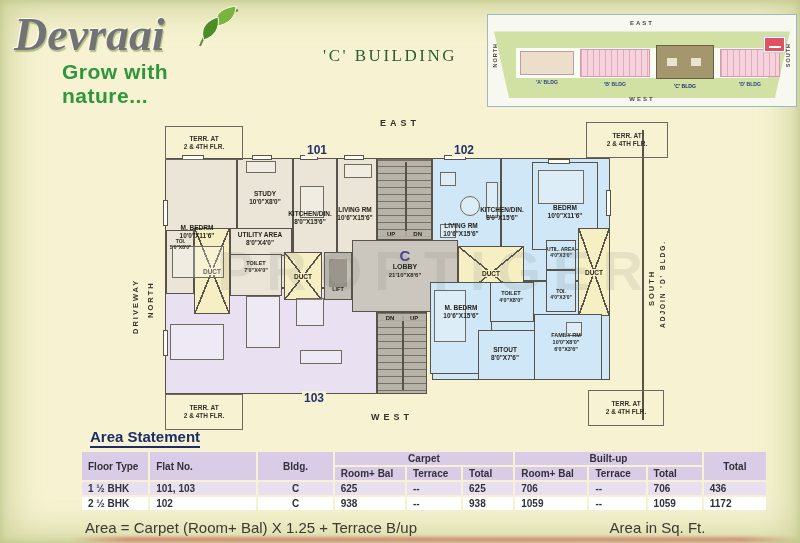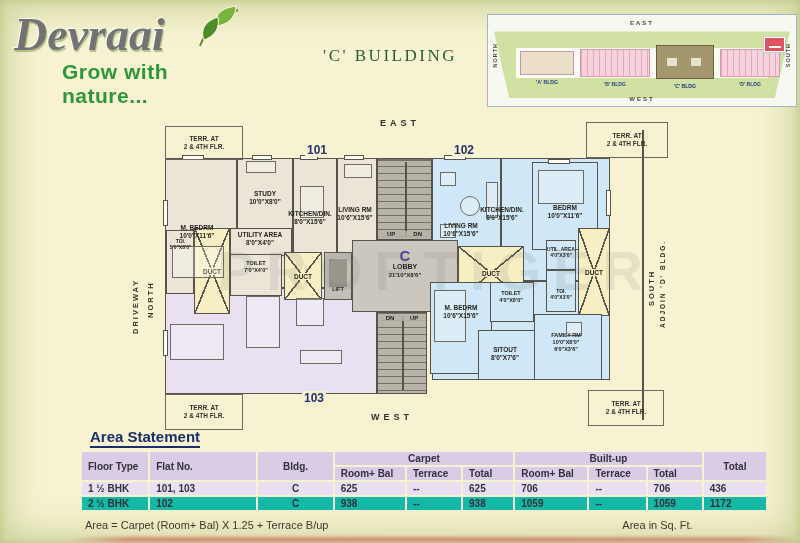--- a/index.html
+++ b/index.html
@@ -46,23 +46,23 @@
   .kp .strip{position:absolute;left:28px;top:33px;width:252px;height:30px;background:#fbfcf4;}
   .kp .bl{position:absolute;box-sizing:border-box;}
   .kpl{position:absolute;font-size:6px;font-weight:bold;color:#2a3f86;text-align:center;transform:scale(.85);transform-origin:center;}
   .kpc{position:absolute;font-size:6px;font-weight:bold;letter-spacing:2px;color:#4a473e;text-align:center;}
   .kpv{position:absolute;font-size:5.5px;font-weight:bold;letter-spacing:1px;color:#4a473e;writing-mode:vertical-rl;transform:rotate(180deg);}
   
   .astitle{position:absolute;left:90px;top:428px;font-size:15px;font-weight:bold;color:#1c2d6b;border-bottom:2.2px solid #1c2d6b;padding-bottom:1px;z-index:9;}
   table.as{position:absolute;left:80px;top:450px;width:688px;border-collapse:separate;border-spacing:2px;table-layout:fixed;font-size:10px;font-weight:bold;color:#332f3b;z-index:9;}
   table.as th, table.as td{background:#d9cce6;padding:1px 6px;text-align:left;white-space:nowrap;overflow:hidden;}
   table.as td{background:#e8e0f1;}
-  table.as tr.r2 td{background:#14b8a6;}
+  table.as tr.r2 td{background:#ffffff;}
   table.as .ctr{text-align:center;}
-  .asnote{position:absolute;top:519px;font-size:11px;color:#3c3930;z-index:9;}
+  .asnote{position:absolute;top:519px;font-size:15px;color:#3c3930;z-index:9;}
   .smudge{position:absolute;left:70px;top:537px;width:730px;height:5px;z-index:10;filter:blur(1.5px);
     background:linear-gradient(90deg, rgba(205,95,85,0), rgba(205,95,85,.6) 8%, rgba(205,95,85,.55) 92%, rgba(205,95,85,0));}
 </style>
 </head>
 <body>
 
 <div class="page">
 
   <div class="brand">
     <div class="brandname">Devraai</div>

